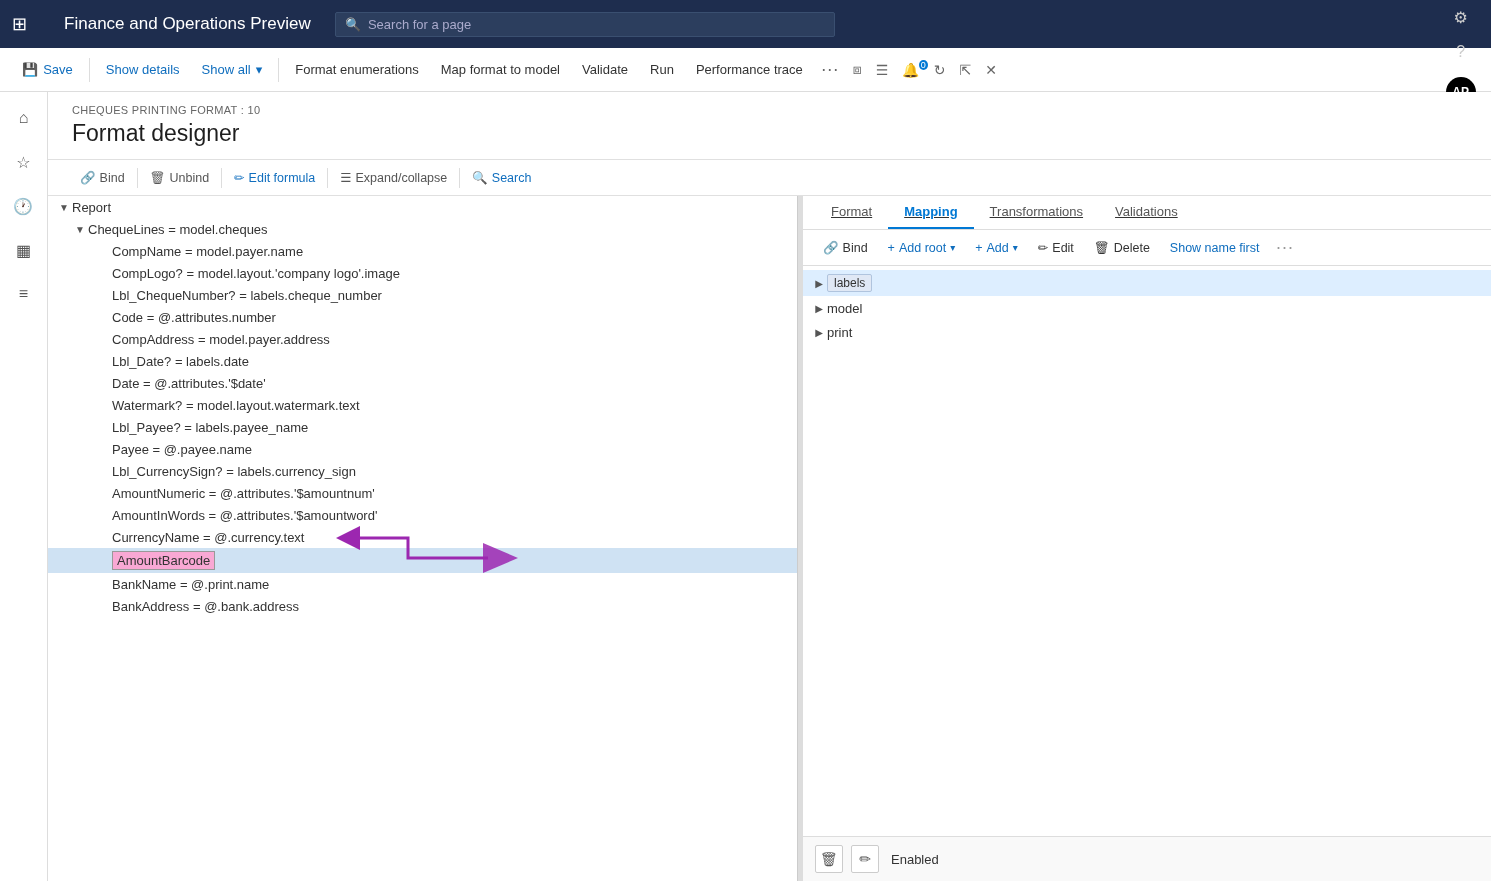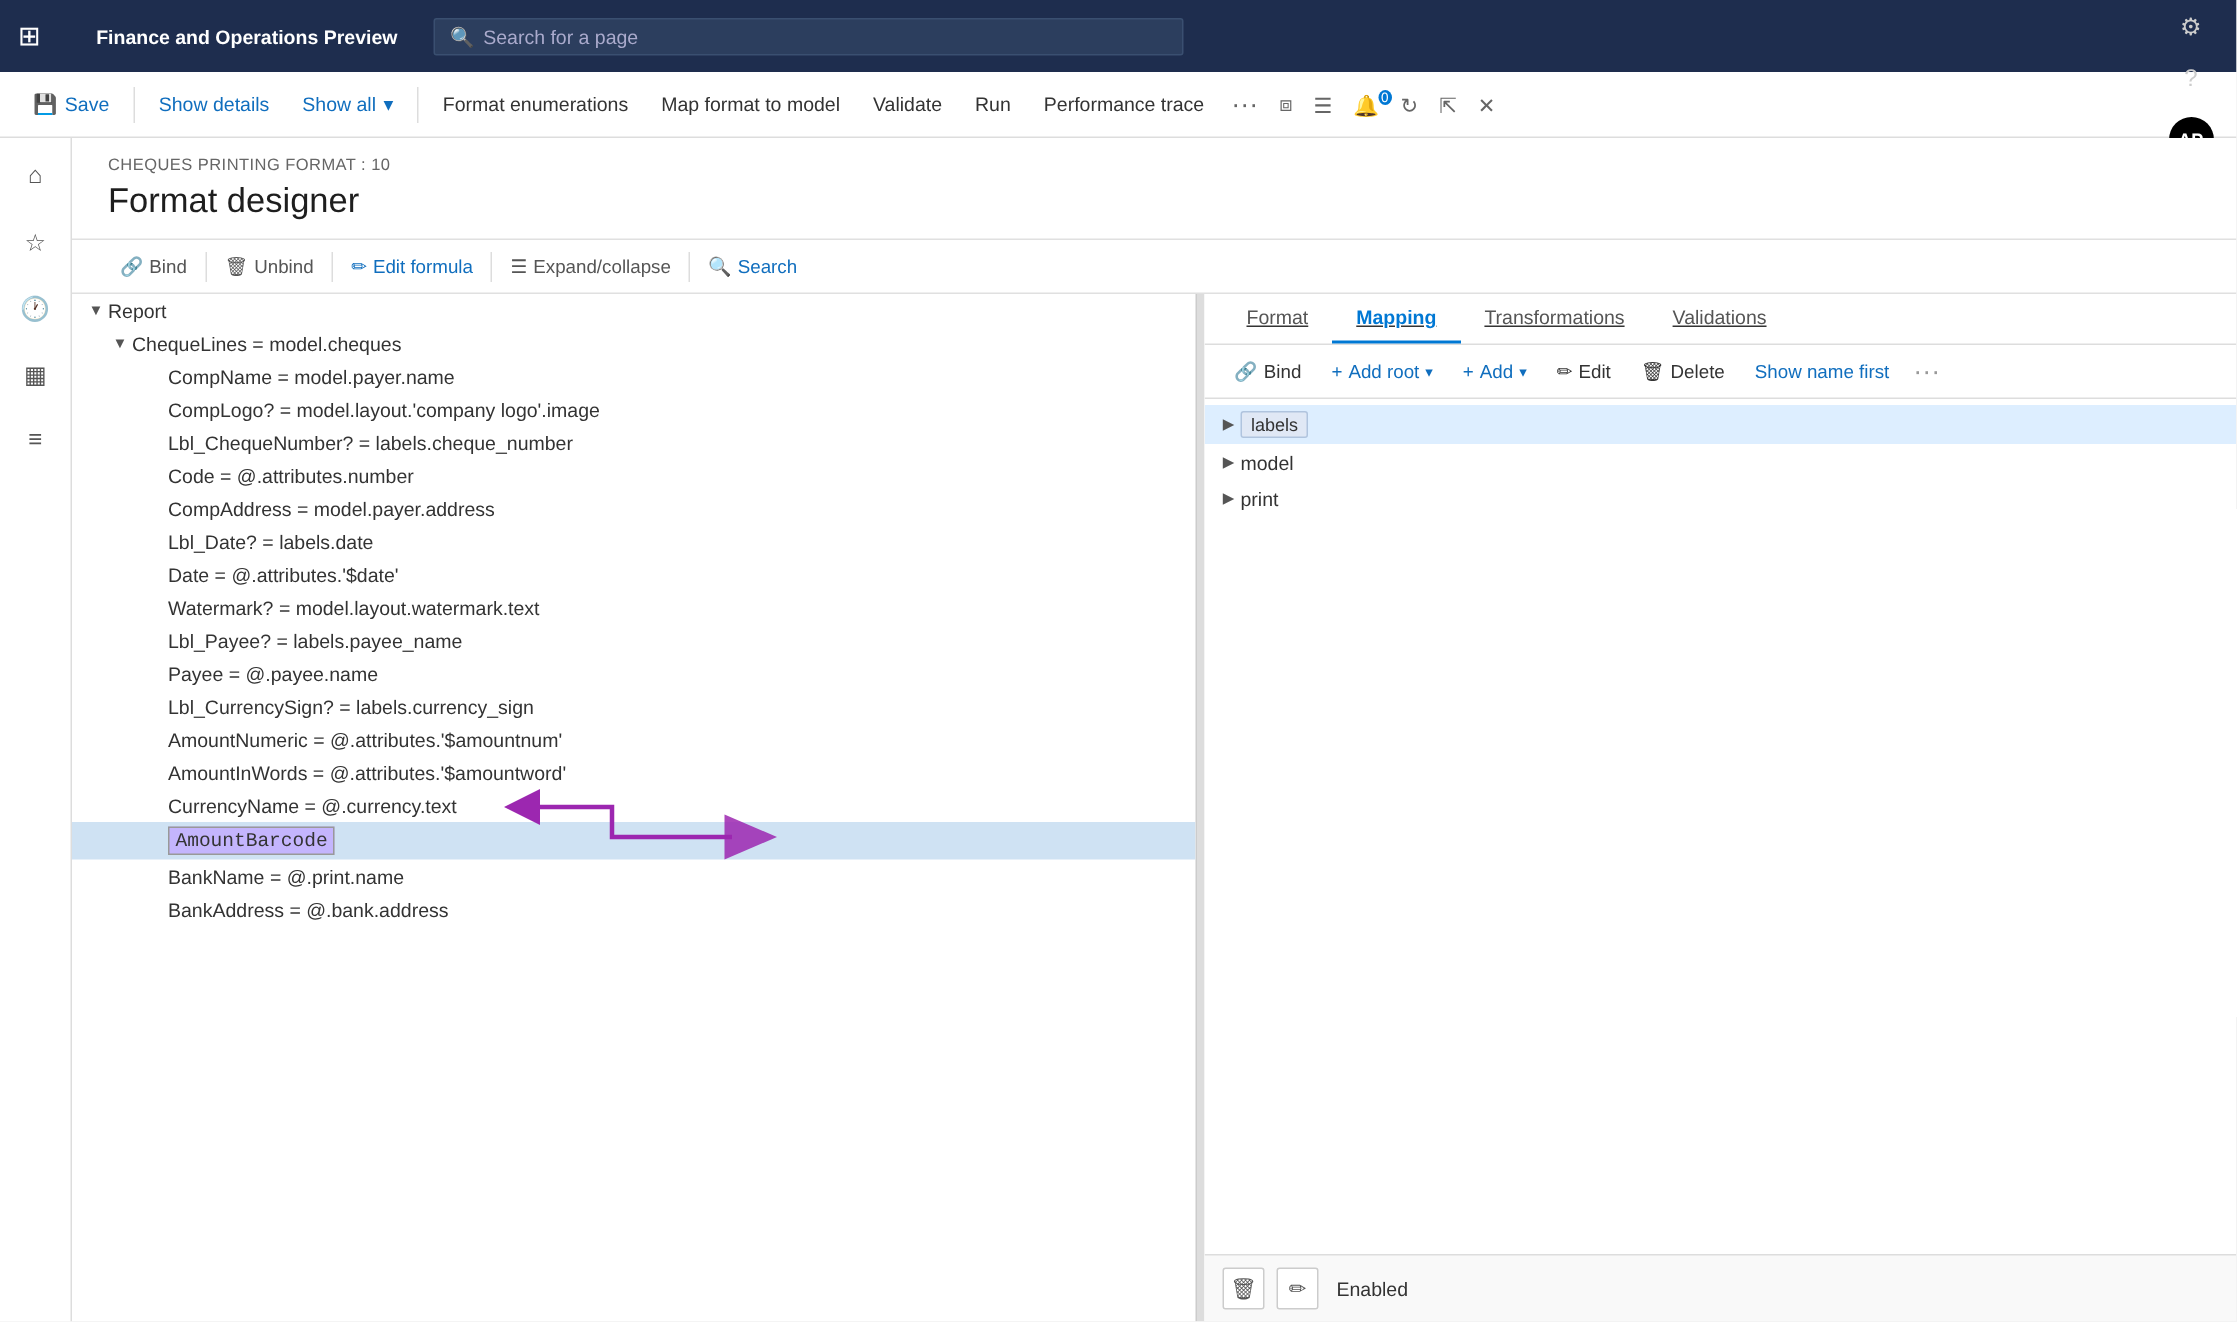--- a/index.html
+++ b/index.html
@@ -9,21 +9,21 @@
     .top-nav {
       background: #1e2d4e;
       color: #fff;
       height: 48px;
       display: flex;
       align-items: center;
       padding: 0 12px;
       gap: 8px;
     }
     .top-nav-grid-icon { font-size: 18px; margin-right: 8px; cursor: pointer; }
-    .top-nav-title { font-size: 13px; font-weight: 700; flex: 0 0 auto; margin-right: 16px; padding-left: 21px; }
+    .top-nav-title { font-size: 17px; font-weight: 400; flex: 0 0 auto; margin-right: 16px; padding-left: 21px; }
     .top-nav-search {
       flex: 1;
       max-width: 500px;
       background: #2c3e5e;
       border: 1px solid #3a4f70;
       border-radius: 2px;
       display: flex;
       align-items: center;
       padding: 4px 10px;
       color: #aac;
@@ -426,21 +426,21 @@
           <span class="tree-toggle"></span>
           <span class="tree-label">AmountInWords = @.attributes.'$amountword'</span>
         </div>
         <div class="tree-item" style="padding-left:48px;">
           <span class="tree-toggle"></span>
           <span class="tree-label">CurrencyName = @.currency.text</span>
         </div>
 
         <div class="tree-item selected" style="padding-left:48px; position:relative;">
           <span class="tree-toggle"></span>
-          <span class="tree-label" style="border:1px solid #999; padding:1px 4px; background:#c4b5fd;font-family:Liberation Mono, monospace;">AmountBarcode</span>
+          <span class="tree-label" style="border:1px solid #999; padding:1px 4px; background:#f9a8d4;">AmountBarcode</span>
 
           <svg style="position:absolute; left:280px; top:-60px; pointer-events:none; overflow:visible;" width="200" height="100">
             <defs>
               <marker id="ah" markerWidth="8" markerHeight="8" refX="4" refY="4" orient="auto">
                 <path d="M0,0 L8,4 L0,8 Z" fill="#9c27b0"></path>
               </marker>
             </defs>
 
             <path d="M 160,70 L 80,70 L 80,50 L 20,50" stroke="#9c27b0" stroke-width="3" fill="none" marker-end="url(#ah)"></path>
 

